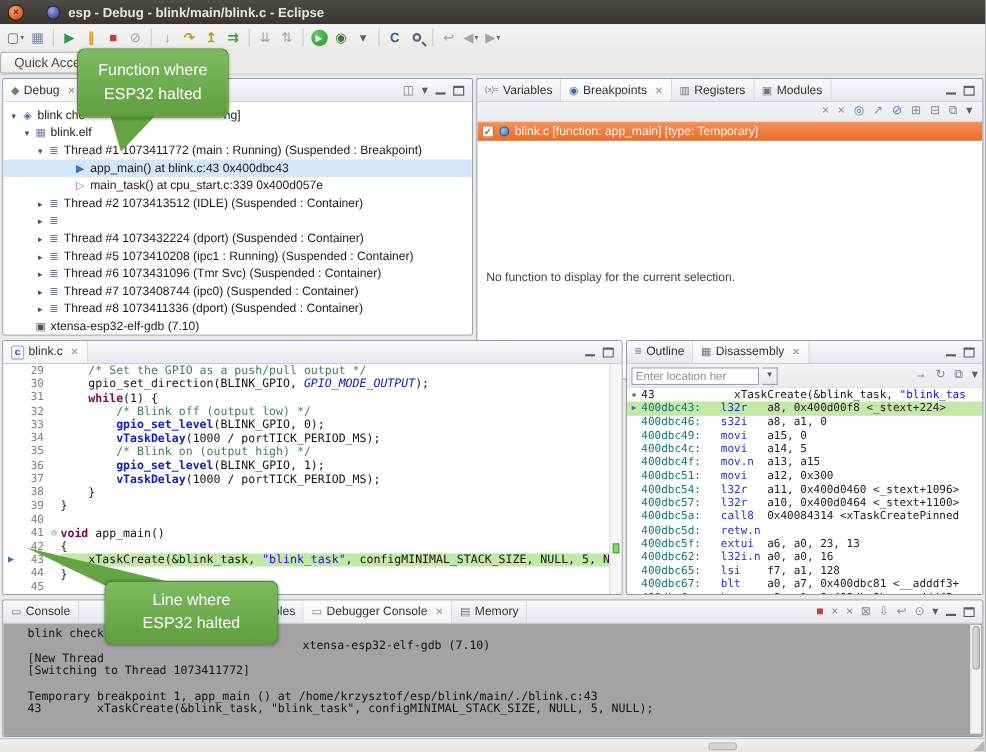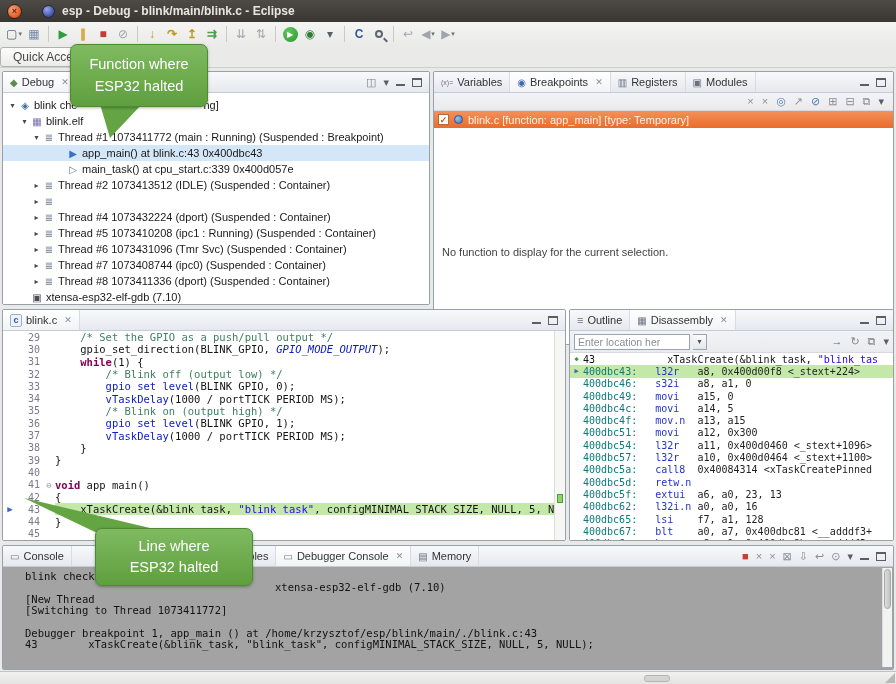--- a/index.html
+++ b/index.html
@@ -58,21 +58,21 @@
 
   
   .edbody{height:calc(100% - 21px);font-family:"DejaVu Sans Mono",monospace;font-size:10.5px;background:#fff;position:relative;padding-right:11px}
   .cline{display:flex;height:12.3px;align-items:center}
   .cmark{flex:0 0 14px;text-align:center;font-size:9px;color:#3e66c4;font-weight:bold}
   .clno{flex:0 0 26px;text-align:right;color:#7a7a8a;padding-right:3px;font-size:10px}
   .cfold{flex:0 0 12px;color:#8d949c;font-size:9px;text-align:center}
   .ccode{flex:1;white-space:pre;overflow:hidden;height:100%;display:flex;align-items:center}
   .cline.cur .ccode{background:#c4e8a8}
   .cm{color:#3f7f5f}.kw{color:#7f0055;font-weight:bold}.st{color:#2a00ff}
-  .mc{color:#1020c0;font-weight:normal}.en{color:#1020c0;font-style:italic}.pl{color:#141414}
+  .mc{color:#1020c0;font-weight:bold}.en{color:#1020c0;font-style:italic}.pl{color:#141414}
   .overview{position:absolute;top:0;right:0;width:11px;height:100%;background:#f6f6f5;border-left:1px solid #dcdcda}
   .ov-green{position:absolute;right:2px;top:78%;width:6px;height:9px;background:#8ed468;border:1px solid #4e9e3a}
 
   
   .dtoolbar{height:22px;display:flex;align-items:center;gap:3px;padding:0 4px;background:linear-gradient(#f2f3f6,#e9ebef);border-bottom:1px solid #d6dae0}
   .combo{width:116px;height:16px;border:1px solid #9aa4b2;background:#fff;font-size:10.5px;color:#8a8f98;display:flex;align-items:center;padding:0 3px;white-space:nowrap;overflow:hidden}
   .combo-btn{width:14px;height:16px;border:1px solid #9aa4b2;border-left:none;background:linear-gradient(#fafafa,#e4e7ec);font-size:7px;display:flex;align-items:center;justify-content:center;color:#555}
   .dbody{font-family:"DejaVu Sans Mono",monospace;font-size:10px;height:calc(100% - 43px);overflow:hidden;background:#fff}
   .drow{height:12.3px;display:flex;white-space:pre;align-items:center}
   .drow.cur{background:#c4e8a8}
@@ -515,21 +515,21 @@
           <span class="i-min"></span>
           <span class="i-max"></span>
         </div>
       </div>
     <div class="console-body" id="con-body">
         <div class="conline">blink checkin</div>
         <div class="conline" style="padding-left: 250px;">xtensa-esp32-elf-gdb (7.10)</div>
         <div class="conline">[New Thread </div>
         <div class="conline">[Switching to Thread 1073411772]</div>
         <div class="conline"></div>
-        <div class="conline">Debugger breakpoint 1, app_main () at /home/krzysztof/esp/blink/main/./blink.c:43</div>
+        <div class="conline">Temporary breakpoint 1, app_main () at /home/krzysztof/esp/blink/main/./blink.c:43</div>
         <div class="conline">43        xTaskCreate(&amp;blink_task, "blink_task", configMINIMAL_STACK_SIZE, NULL, 5, NULL);</div>
       </div>
     <div class="vsb">
         <div class="vsb-thumb"></div>
       </div>
   </div>
 
   <div class="statusbar">
     <div class="grip"></div>
     <div class="corner"></div>

